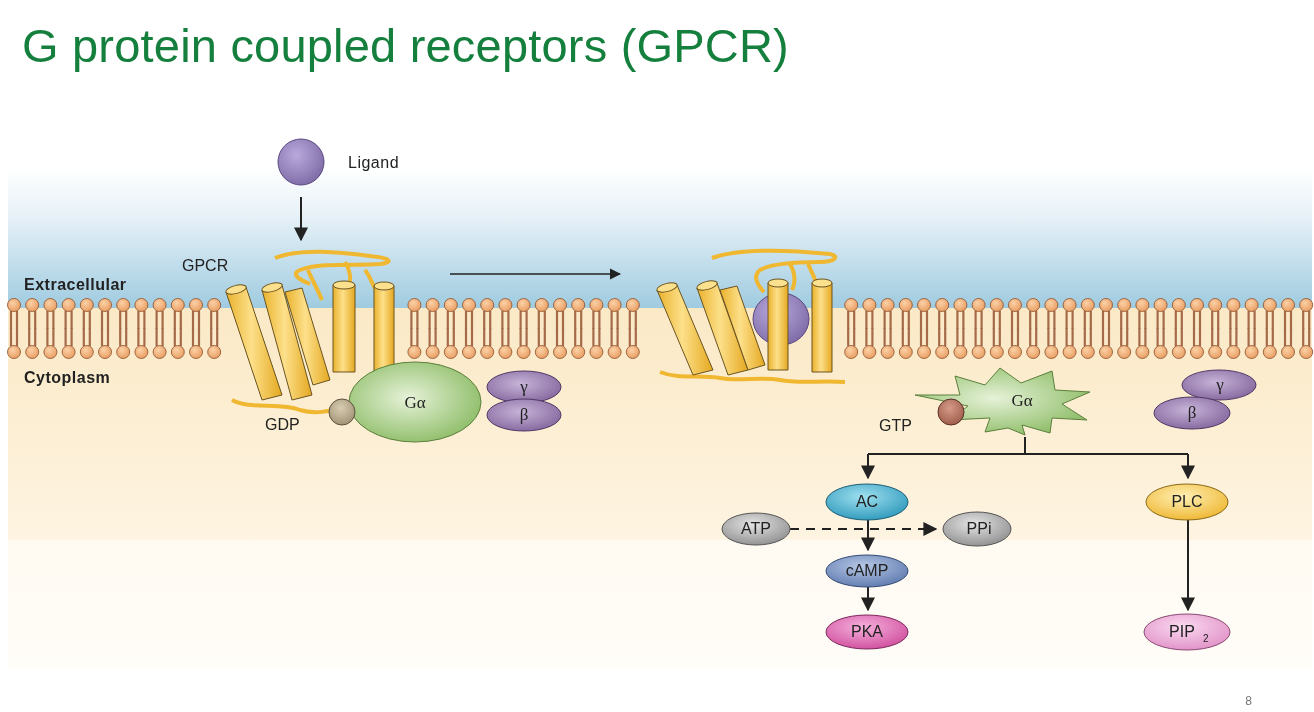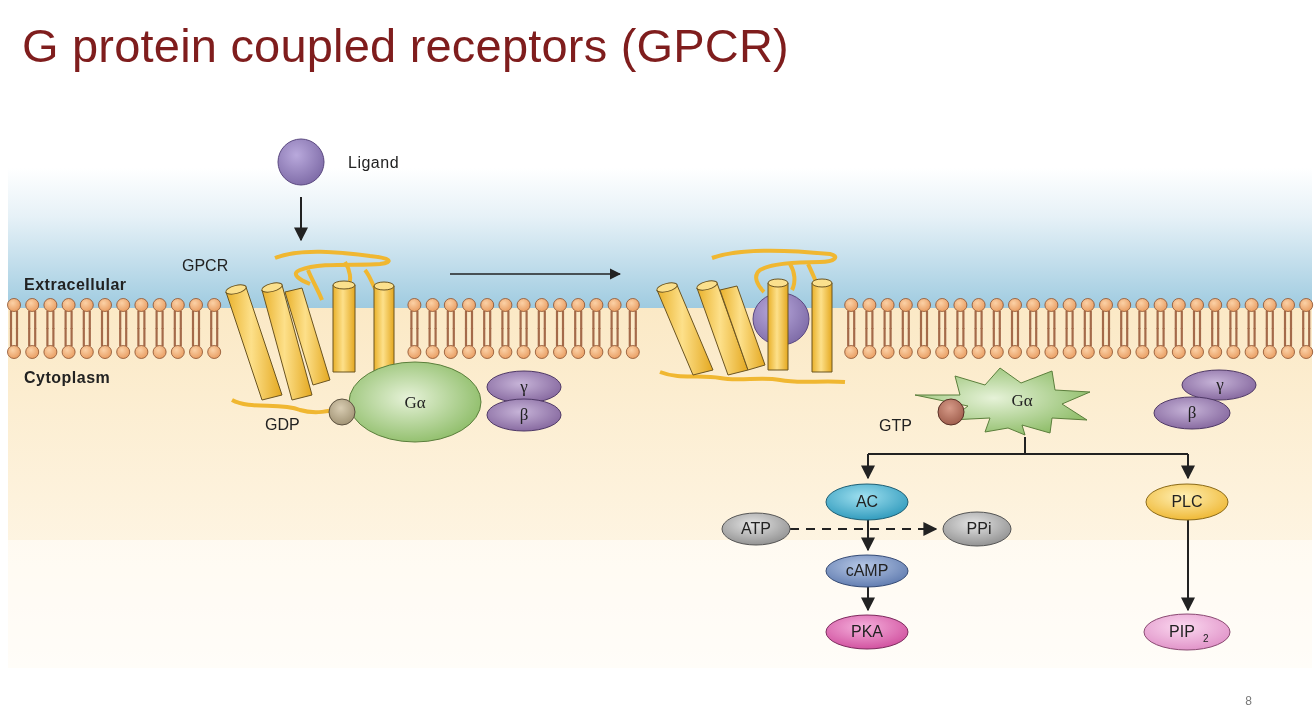--- a/index.html
+++ b/index.html
@@ -1,17 +1,17 @@
 <!DOCTYPE html>
 <html><head>
 <meta charset="utf-8">
 <style>
   html,body{margin:0;padding:0;background:#ffffff;}
   body{width:1314px;height:712px;position:relative;overflow:hidden;font-family:"Liberation Sans",sans-serif;}
-  .title{position:absolute;left:22px;top:18px;font-family:"Liberation Sans",sans-serif;font-size:47px;color:#7f1d1d;letter-spacing:0.2px;white-space:nowrap;}
+  .title{position:absolute;left:22px;top:18px;font-family:"Liberation Sans",sans-serif;font-size:47px;color:#15803d;letter-spacing:0.2px;white-space:nowrap;}
   .page-num{position:absolute;right:62px;top:694px;font-size:12px;color:#777;}
   svg#diagram{position:absolute;left:0;top:0;}
   .lbl{font-family:"Liberation Sans",sans-serif;font-size:16px;fill:#222;}
   .lbl-b{font-family:"Liberation Sans",sans-serif;font-size:16px;fill:#222;letter-spacing:0.5px;}
   .serif{font-family:"Liberation Serif",serif;font-size:17px;fill:#222;}
   .node-text{font-family:"Liberation Sans",sans-serif;font-size:16px;fill:#222;text-anchor:middle;dominant-baseline:middle;}
 </style>
 </head>
 <body>
 

